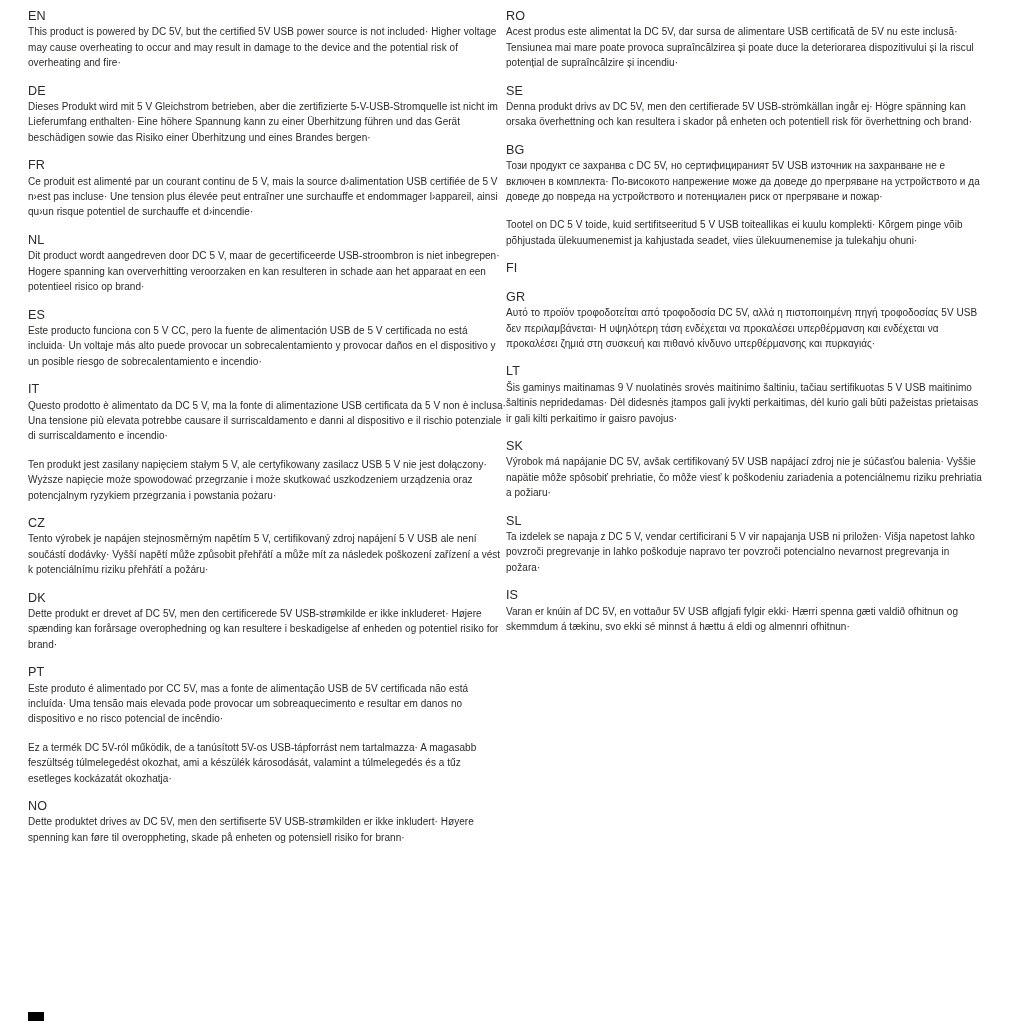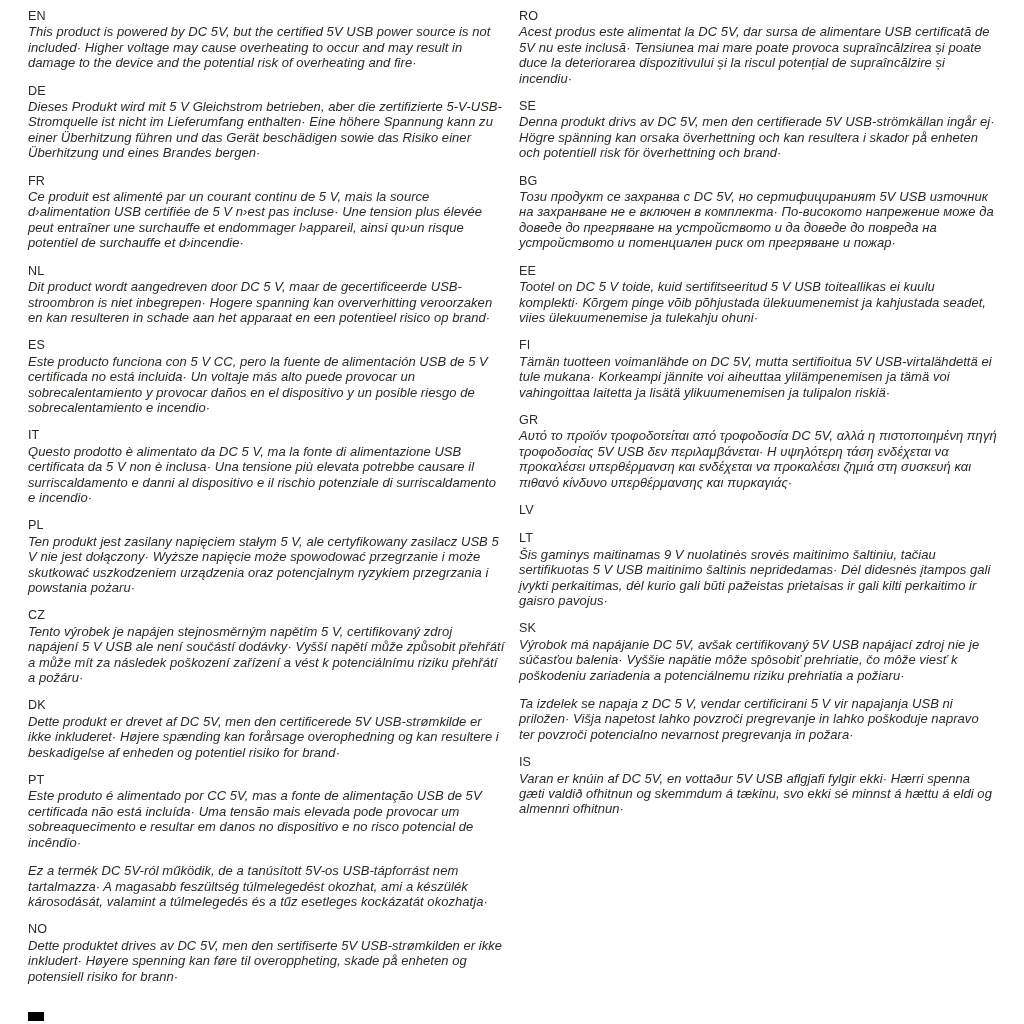--- a/index.html
+++ b/index.html
@@ -15,41 +15,39 @@
     color: #2d2a26;
   }
   .page {
     position: relative;
     width: 1024px;
     height: 1024px;
     background: #ffffff;
   }
   .columns {
     display: flex;
-    gap: 13px;
     padding: 9px 0 0 28px;
     box-sizing: border-box;
   }
   .col {
     width: 478px;
     flex: 0 0 478px;
   }
   .lang-block {
     margin-bottom: 13px;
   }
   .lang-code {
     font-size: 12.6px;
     line-height: 15.4px;
     letter-spacing: 0.1px;
   }
   .lang-text {
-    font-size: 13px;
+    font-size: 10px;
     line-height: 15.4px;
     letter-spacing: 0.05px;
-    font-style: italic;
   }
   .corner-mark {
     position: absolute;
     left: 28px;
     bottom: 3px;
     width: 16px;
     height: 9px;
     background: #000000;
   }
 </style>
@@ -77,21 +75,20 @@
         </div>
         <div class="lang-block">
           <div class="lang-code">ES</div>
           <div class="lang-text">Este producto funciona con 5 V CC, pero la fuente de alimentación USB de 5 V certificada no está incluida· Un voltaje más alto puede provocar un sobrecalentamiento y provocar daños en el dispositivo y un posible riesgo de sobrecalentamiento e incendio·</div>
         </div>
         <div class="lang-block">
           <div class="lang-code">IT</div>
           <div class="lang-text">Questo prodotto è alimentato da DC 5 V, ma la fonte di alimentazione USB certificata da 5 V non è inclusa· Una tensione più elevata potrebbe causare il surriscaldamento e danni al dispositivo e il rischio potenziale di surriscaldamento e incendio·</div>
         </div>
         <div class="lang-block">
-          <div class="lang-code">PL</div>
           <div class="lang-text">Ten produkt jest zasilany napięciem stałym 5 V, ale certyfikowany zasilacz USB 5 V nie jest dołączony· Wyższe napięcie może spowodować przegrzanie i może skutkować uszkodzeniem urządzenia oraz potencjalnym ryzykiem przegrzania i powstania pożaru·</div>
         </div>
         <div class="lang-block">
           <div class="lang-code">CZ</div>
           <div class="lang-text">Tento výrobek je napájen stejnosměrným napětím 5 V, certifikovaný zdroj napájení 5 V USB ale není součástí dodávky· Vyšší napětí může způsobit přehřátí a může mít za následek poškození zařízení a vést k potenciálnímu riziku přehřátí a požáru·</div>
         </div>
         <div class="lang-block">
           <div class="lang-code">DK</div>
           <div class="lang-text">Dette produkt er drevet af DC 5V, men den certificerede 5V USB-strømkilde er ikke inkluderet· Højere spænding kan forårsage overophedning og kan resultere i beskadigelse af enheden og potentiel risiko for brand·</div>
         </div>
@@ -114,43 +111,41 @@
         </div>
         <div class="lang-block">
           <div class="lang-code">SE</div>
           <div class="lang-text">Denna produkt drivs av DC 5V, men den certifierade 5V USB-strömkällan ingår ej· Högre spänning kan orsaka överhettning och kan resultera i skador på enheten och potentiell risk för överhettning och brand·</div>
         </div>
         <div class="lang-block">
           <div class="lang-code">BG</div>
           <div class="lang-text">Този продукт се захранва с DC 5V, но сертифицираният 5V USB източник на захранване не е включен в комплекта· По-високото напрежение може да доведе до прегряване на устройството и да доведе до повреда на устройството и потенциален риск от прегряване и пожар·</div>
         </div>
         <div class="lang-block">
-          <div class="lang-code">EE</div>
           <div class="lang-text">Tootel on DC 5 V toide, kuid sertifitseeritud 5 V USB toiteallikas ei kuulu komplekti· Kõrgem pinge võib põhjustada ülekuumenemist ja kahjustada seadet, viies ülekuumenemise ja tulekahju ohuni·</div>
         </div>
         <div class="lang-block">
           <div class="lang-code">FI</div>
-          <div class="lang-text">Tämän tuotteen voimanlähde on DC 5V, mutta sertifioitua 5V USB-virtalähdettä ei tule mukana· Korkeampi jännite voi aiheuttaa ylilämpenemisen ja tämä voi vahingoittaa laitetta ja lisätä ylikuumenemisen ja tulipalon riskiä·</div>
         </div>
         <div class="lang-block">
           <div class="lang-code">GR</div>
           <div class="lang-text">Αυτό το προϊόν τροφοδοτείται από τροφοδοσία DC 5V, αλλά η πιστοποιημένη πηγή τροφοδοσίας 5V USB δεν περιλαμβάνεται· Η υψηλότερη τάση ενδέχεται να προκαλέσει υπερθέρμανση και ενδέχεται να προκαλέσει ζημιά στη συσκευή και πιθανό κίνδυνο υπερθέρμανσης και πυρκαγιάς·</div>
         </div>
         <div class="lang-block">
-          <div class="lang-code">LV</div>
         </div>
         <div class="lang-block">
           <div class="lang-code">LT</div>
           <div class="lang-text">Šis gaminys maitinamas 9 V nuolatinės srovės maitinimo šaltiniu, tačiau sertifikuotas 5 V USB maitinimo šaltinis nepridedamas· Dėl didesnės įtampos gali įvykti perkaitimas, dėl kurio gali būti pažeistas prietaisas ir gali kilti perkaitimo ir gaisro pavojus·</div>
         </div>
         <div class="lang-block">
           <div class="lang-code">SK</div>
           <div class="lang-text">Výrobok má napájanie DC 5V, avšak certifikovaný 5V USB napájací zdroj nie je súčasťou balenia· Vyššie napätie môže spôsobiť prehriatie, čo môže viesť k poškodeniu zariadenia a potenciálnemu riziku prehriatia a požiaru·</div>
         </div>
         <div class="lang-block">
+          <div class="lang-code">SL</div>
           <div class="lang-text">Ta izdelek se napaja z DC 5 V, vendar certificirani 5 V vir napajanja USB ni priložen· Višja napetost lahko povzroči pregrevanje in lahko poškoduje napravo ter povzroči potencialno nevarnost pregrevanja in požara·</div>
         </div>
         <div class="lang-block">
           <div class="lang-code">IS</div>
           <div class="lang-text">Varan er knúin af DC 5V, en vottaður 5V USB aflgjafi fylgir ekki· Hærri spenna gæti valdið ofhitnun og skemmdum á tækinu, svo ekki sé minnst á hættu á eldi og almennri ofhitnun·</div>
         </div>
       </div>
   </div>
   <div class="corner-mark" style="background: rgb(0, 0, 0);"></div>
 </div>

